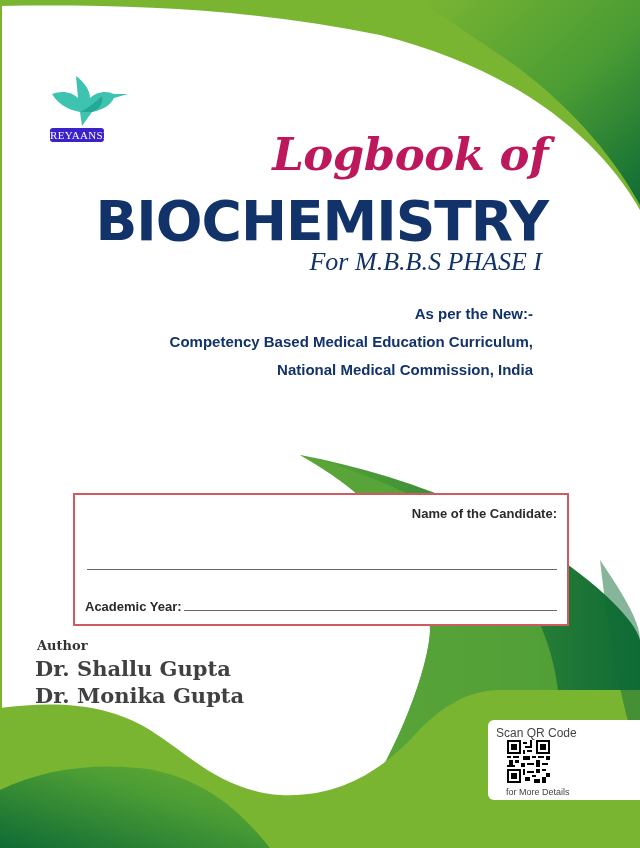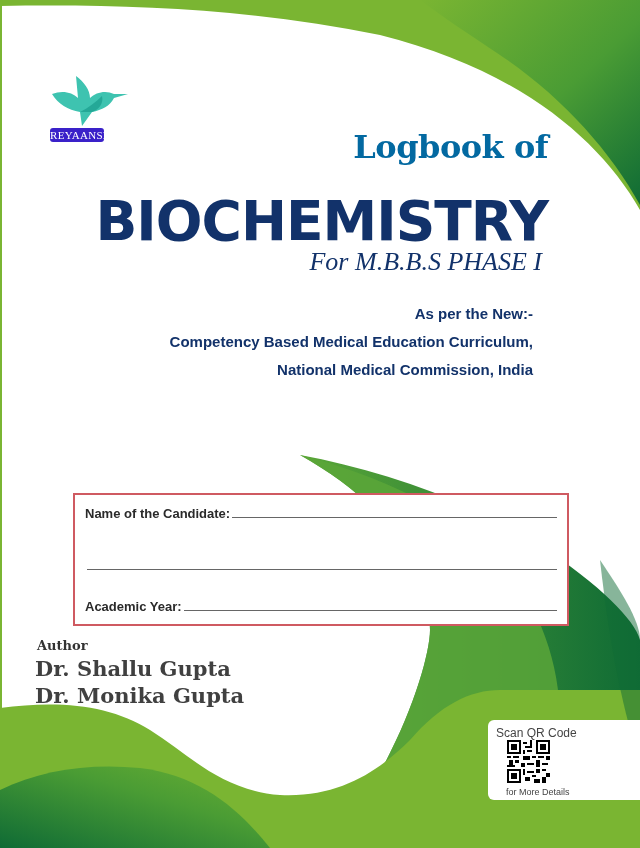--- a/index.html
+++ b/index.html
@@ -1,21 +1,21 @@
 <!DOCTYPE html>
 <html><head>
 <meta charset="utf-8">
 <style>
   html, body { margin: 0; padding: 0; }
   body { width: 640px; height: 848px; position: relative; overflow: hidden; background: #ffffff; font-family: "Liberation Sans", sans-serif; }
   .bg-svg { position: absolute; left: 0; top: 0; width: 640px; height: 848px; }
   .logo { position: absolute; left: 48px; top: 72px; width: 80px; }
   .logo svg { display: block; margin-left: 2px; }
   .logo-badge { position: absolute; left: 50px; top: 128px; width: 54px; height: 14px; background: #3a21c9; border-radius: 3px; color: #fff; font-family: "Liberation Serif", serif; font-size: 11px; text-align: center; line-height: 14px; letter-spacing: 0.3px; }
-  .title-small { position: absolute; right: 92px; top: 128px; font-family: "DejaVu Serif", serif; font-weight: bold; font-size: 32px; color: #0369a1; letter-spacing: -0.5px; }
+  .title-small { position: absolute; right: 92px; top: 128px; font-family: "DejaVu Serif", serif; font-weight: bold; font-size: 45px; color: #be185d; letter-spacing: -0.5px; font-style: italic; }
   .title-big { position: absolute; right: 92px; top: 190px; font-family: "DejaVu Sans", sans-serif; font-weight: bold; font-size: 55px; color: #12326a; letter-spacing: -1px; line-height: 62px; margin-left: 11px; }
   .subtitle { position: absolute; right: 98px; top: 247px; font-family: "Liberation Serif", serif; font-weight: normal; font-style: italic; font-size: 26px; color: #12326a; }
   .as-per { position: absolute; right: 107px; top: 300px; font-weight: bold; font-size: 15px; color: #12326a; text-align: right; line-height: 28px; }
   .as-per div { white-space: nowrap; }
   .form-box { position: absolute; left: 73px; top: 493px; width: 496px; height: 133px; background: #fff; border: 2px solid #cf5a61; box-sizing: border-box; }
   .form-row { position: absolute; left: 10px; right: 10px; display: flex; align-items: flex-end; font-weight: bold; font-size: 13px; color: #2a2a2a; }
   .form-row .line { flex: 1; border-bottom: 1.5px solid #666; margin-left: 2px; margin-bottom: 3px; height: 1px; }
   .author-label { position: absolute; left: 37px; top: 638px; font-family: "DejaVu Serif", serif; font-weight: bold; font-size: 13px; color: #333; }
   .author-name { position: absolute; left: 35px; font-family: "DejaVu Serif", serif; font-weight: bold; font-size: 21px; color: #404040; }
   .qr-box { position: absolute; left: 488px; top: 720px; width: 160px; height: 80px; background: #fff; border-radius: 6px; }
@@ -77,21 +77,21 @@
 <div class="title-big">BIOCHEMISTRY</div>
 <div class="subtitle">For M.B.B.S PHASE I</div>
 
 <div class="as-per">
   <div>As per the New:-</div>
   <div>Competency Based Medical Education Curriculum,</div>
   <div>National Medical Commission, India</div>
 </div>
 
 <div class="form-box">
-  <div class="form-row" style="top:11px;">
+  <div class="form-row" style="top:11px;flex-direction:column;">
     <span>Name of the Candidate:</span>
     <span class="line"></span>
   </div>
   <div class="form-row" style="top:73px;">
     <span class="line"></span>
   </div>
   <div class="form-row" style="top:104px;">
     <span>Academic Year:</span>
     <span class="line"></span>
   </div>

